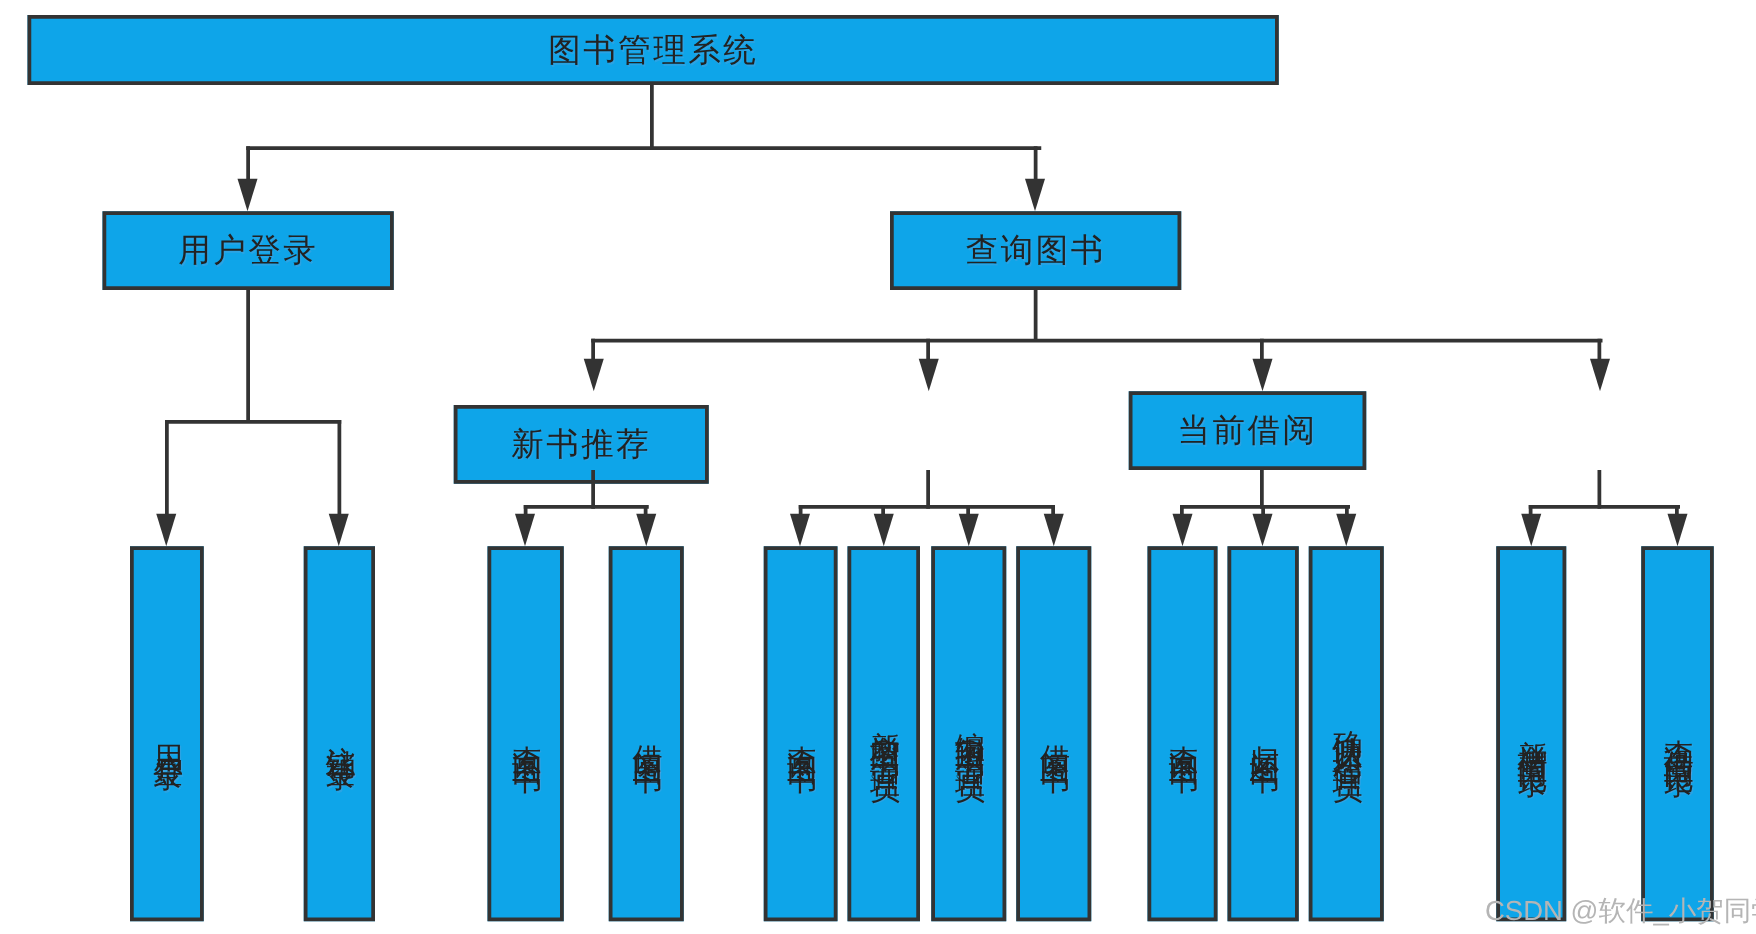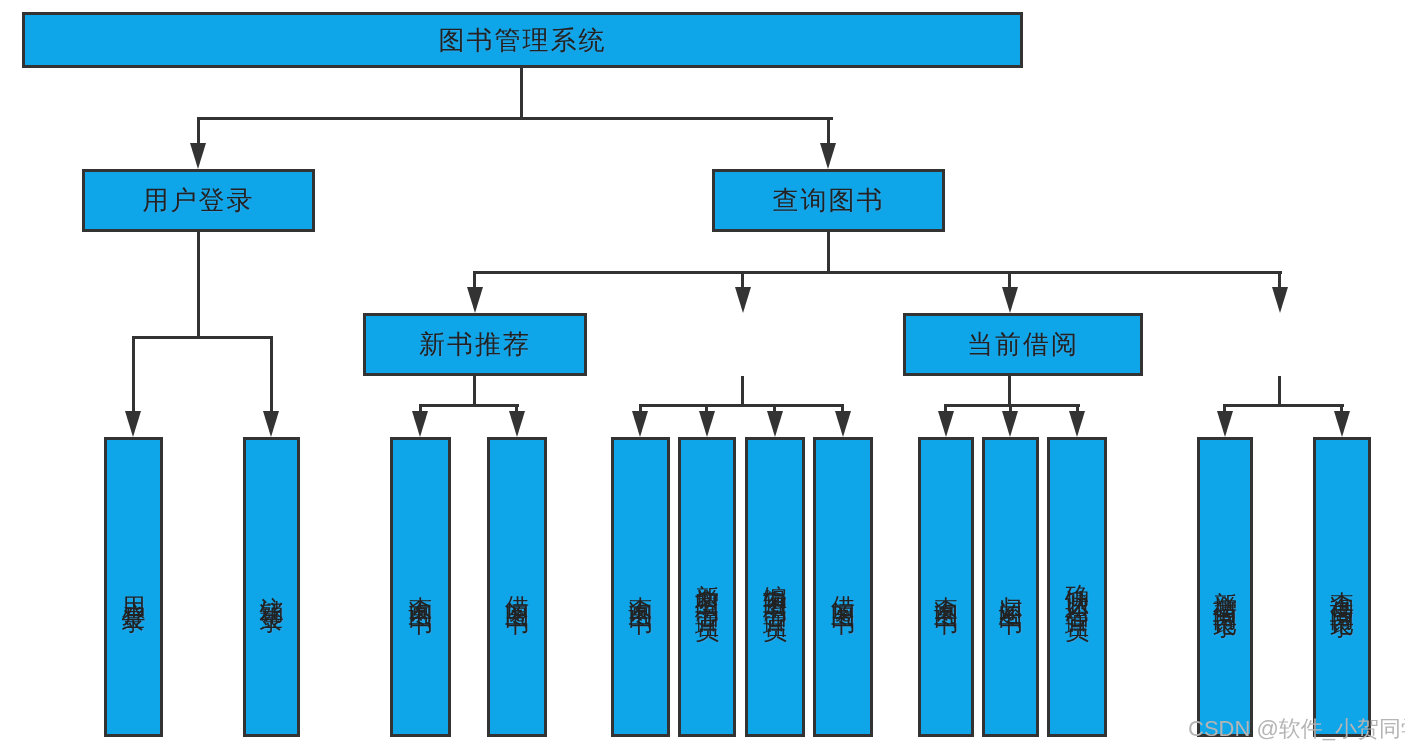--- a/index.html
+++ b/index.html
@@ -63,22 +63,22 @@
 </head>
 <body>
 
 <div class="stage">
 
   <div class="node h" style="left:22px;top:12px;width:1001px;height:56px">图书管理系统</div>
 
   <div class="node h" style="left:82px;top:169px;width:233px;height:63px">用户登录</div>
   <div class="node h" style="left:712px;top:169px;width:233px;height:63px">查询图书</div>
 
-  <div class="node h" style="left:363px;top:313px;width:224px;height:63px">新书推荐</div>
-  <div class="node h" style="left:903px;top:313px;width:240px;height:63px">当前借阅</div>
+  <div class="node h" style="left:363px;top:324px;width:204px;height:63px">新书推荐</div>
+  <div class="node h" style="left:903px;top:313px;width:190px;height:63px">当前借阅</div>
 
   <div class="node v" style="left:104px;top:437px;width:59px;height:300px">用户登录</div>
   <div class="node v" style="left:243px;top:437px;width:57px;height:300px">注销登录</div>
 
   <div class="node v" style="left:390px;top:437px;width:61px;height:300px">查询图书</div>
   <div class="node v" style="left:487px;top:437px;width:60px;height:300px">借阅图书</div>
 
   <div class="node v" style="left:611px;top:437px;width:59px;height:300px">查询图书</div>
   <div class="node v" style="left:678px;top:437px;width:58px;height:300px">新增图书（管理员）</div>
   <div class="node v" style="left:745px;top:437px;width:60px;height:300px">编辑图书（管理员）</div>

